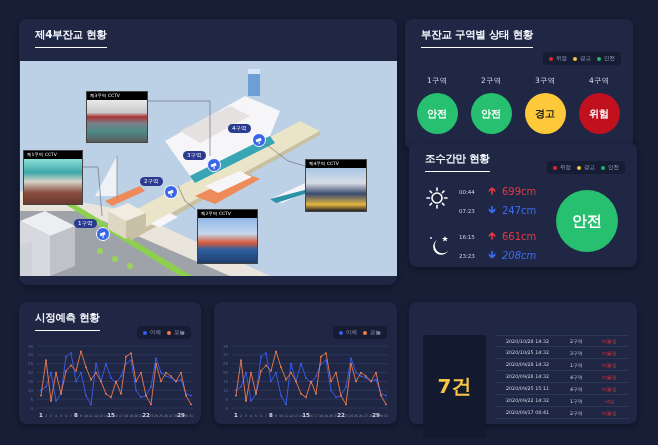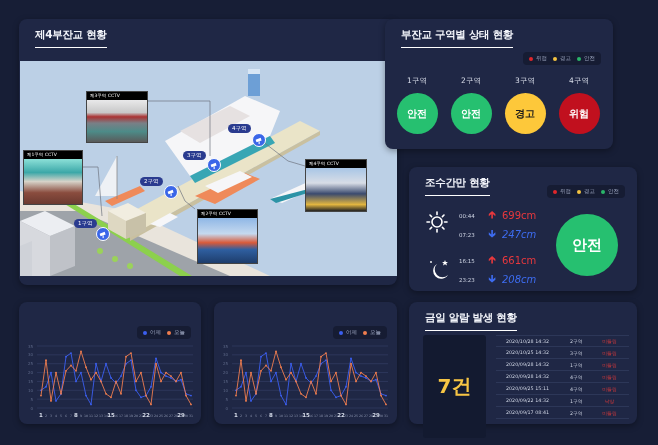--- a/index.html
+++ b/index.html
@@ -132,21 +132,21 @@
       </svg>
   </div>
   <div class="cam" style="left:232px;top:72px;">
     <svg viewBox="0 0 10 10">
         <rect x="1" y="3" width="6" height="3" fill="#fff" transform="rotate(-20 4 4.5)"></rect>
         <rect x="4" y="6" width="1.2" height="3" fill="#fff"></rect>
       </svg>
   </div>
 </div>
 
-<div class="panel" style="left:385px;top:19px;width:228px;height:130px;">
+<div class="panel" style="left:405px;top:19px;width:228px;height:130px;">
   <div class="ptitle">부잔교 구역별 상태 현황</div>
   <div class="legend" style="right:12px;top:33px;">
     <span class="li">
         <span class="dot" style="background:#e0262b"></span>
         <span>위험</span>
       </span>
     <span class="li">
         <span class="dot" style="background:#f4c341"></span>
         <span>경고</span>
       </span>
@@ -166,21 +166,21 @@
   <div class="zone" style="left:118px;top:57px;">
     <div class="zl">3구역</div>
     <div class="zc" style="background:#fdc83a;color:#1a1a1a;">경고</div>
   </div>
   <div class="zone" style="left:172px;top:57px;">
     <div class="zl">4구역</div>
     <div class="zc" style="background:#c1101e;color:#fff;">위험</div>
   </div>
 </div>
 
-<div class="panel" style="left:409px;top:167px;width:228px;height:124px;">
+<div class="panel" style="left:409px;top:143px;width:228px;height:124px;">
   <div class="ptitle">조수간만 현황</div>
   <div class="legend" style="right:12px;top:18px;">
     <span class="li">
         <span class="dot" style="background:#e0262b"></span>
         <span>위험</span>
       </span>
     <span class="li">
         <span class="dot" style="background:#f4c341"></span>
         <span>경고</span>
       </span>
@@ -210,37 +210,38 @@
   </svg>
 
   <div class="tide-row" style="left:50px;top:40px;">
     <span class="t">00:44</span>
     <span class="arr" style="color:#e8383d;">🡱</span>
     <span class="v" style="color:#e8383d;">699cm</span>
   </div>
   <div class="tide-row" style="left:50px;top:59px;">
     <span class="t">07:23</span>
     <span class="arr" style="color:#3d6cf0;">🡳</span>
-    <span class="v" style="color:#3d6cf0;font-style:italic;">247cm</span>
+    <span class="v" style="color:#3d6cf0;">247cm</span>
   </div>
   <div class="tide-row" style="left:50px;top:85px;">
     <span class="t">16:15</span>
     <span class="arr" style="color:#e8383d;">🡱</span>
     <span class="v" style="color:#e8383d;">661cm</span>
   </div>
   <div class="tide-row" style="left:50px;top:104px;">
     <span class="t">23:23</span>
     <span class="arr" style="color:#3d6cf0;">🡳</span>
     <span class="v" style="color:#3d6cf0;font-style:italic;">208cm</span>
   </div>
 
   <div style="position:absolute;left:147px;top:47px;width:62px;height:62px;border-radius:50%;background:#26c070;color:#fff;display:flex;align-items:center;justify-content:center;font-size:15px;font-weight:bold;">안전</div>
 </div>
 
 <div class="panel" style="left:19px;top:302px;width:182px;height:122px;">
+  <div class="ptitle">시정예측 현황</div>
   <div class="legend" style="right:10px;top:24px;">
     <span class="li">
         <span class="dot" style="background:#3b5ff0"></span>
         <span>어제</span>
       </span>
     <span class="li">
         <span class="dot" style="background:#ef7d4f"></span>
         <span>오늘</span>
       </span>
   </div>
@@ -479,21 +480,20 @@
       <circle cx="143" cy="32.57142857142858" r="0.9" fill="#ef7d4f"></circle>
       <circle cx="148" cy="36.114285714285714" r="0.9" fill="#ef7d4f"></circle>
       <circle cx="153" cy="41.42857142857143" r="0.9" fill="#ef7d4f"></circle>
       <circle cx="158" cy="32.57142857142858" r="0.9" fill="#ef7d4f"></circle>
       <circle cx="163" cy="55.6" r="0.9" fill="#ef7d4f"></circle>
       <circle cx="168" cy="64.45714285714286" r="0.9" fill="#ef7d4f"></circle>
     </svg>
 </div>
 
 <div class="panel" style="left:409px;top:302px;width:228px;height:122px;">
-  <div class="ptitle">금일 알람 발생 현황</div>
   <div style="position:absolute;left:14px;top:33px;width:63px;height:103px;background:#131a30;border-radius:3px;display:flex;align-items:center;justify-content:center;text-align:right;">
     <span style="color:#f6c544;font-size:20px;font-weight:bold;">7건</span>
   </div>
 </div>
 <div class="alarm-table">
   <div class="arow">
       <span class="d">2020/10/28 14:32</span>
       <span class="z">2구역</span>
       <span class="s">미들림</span>
     </div>

